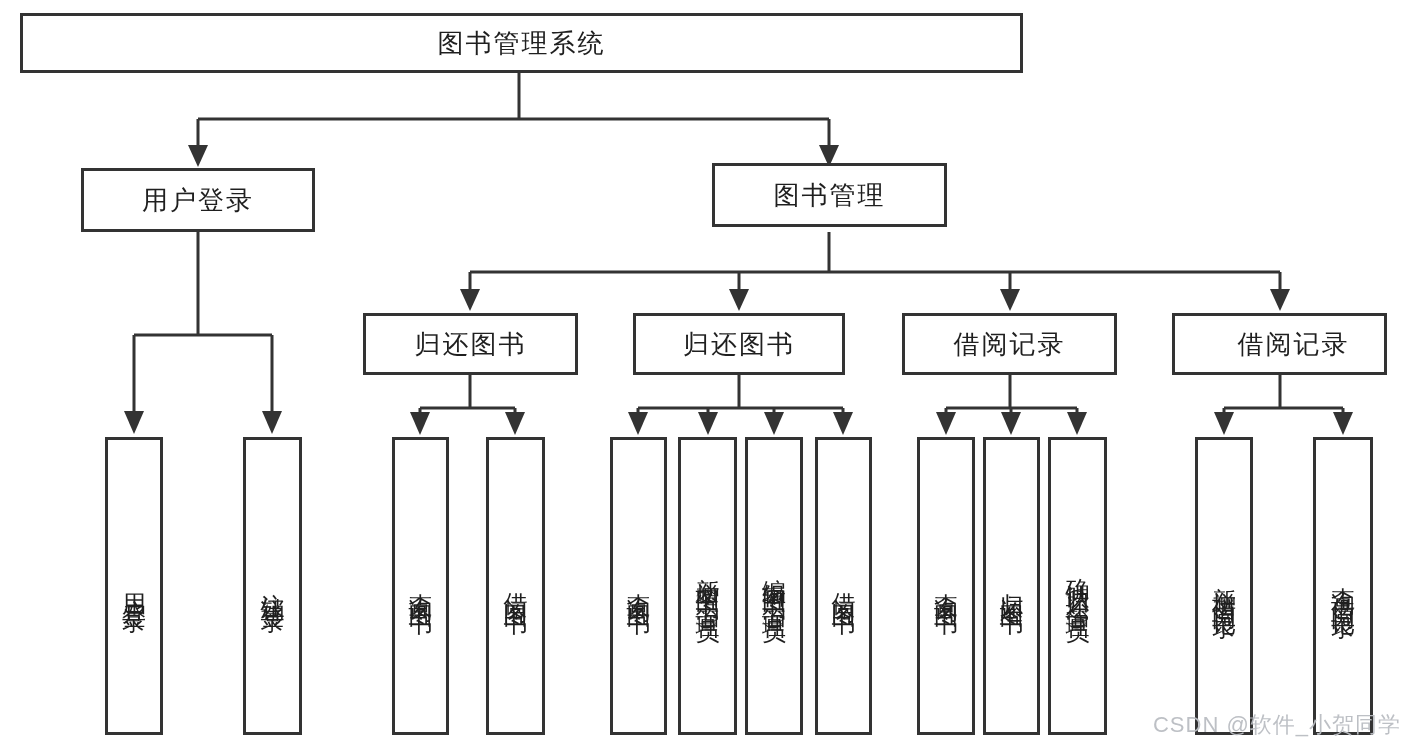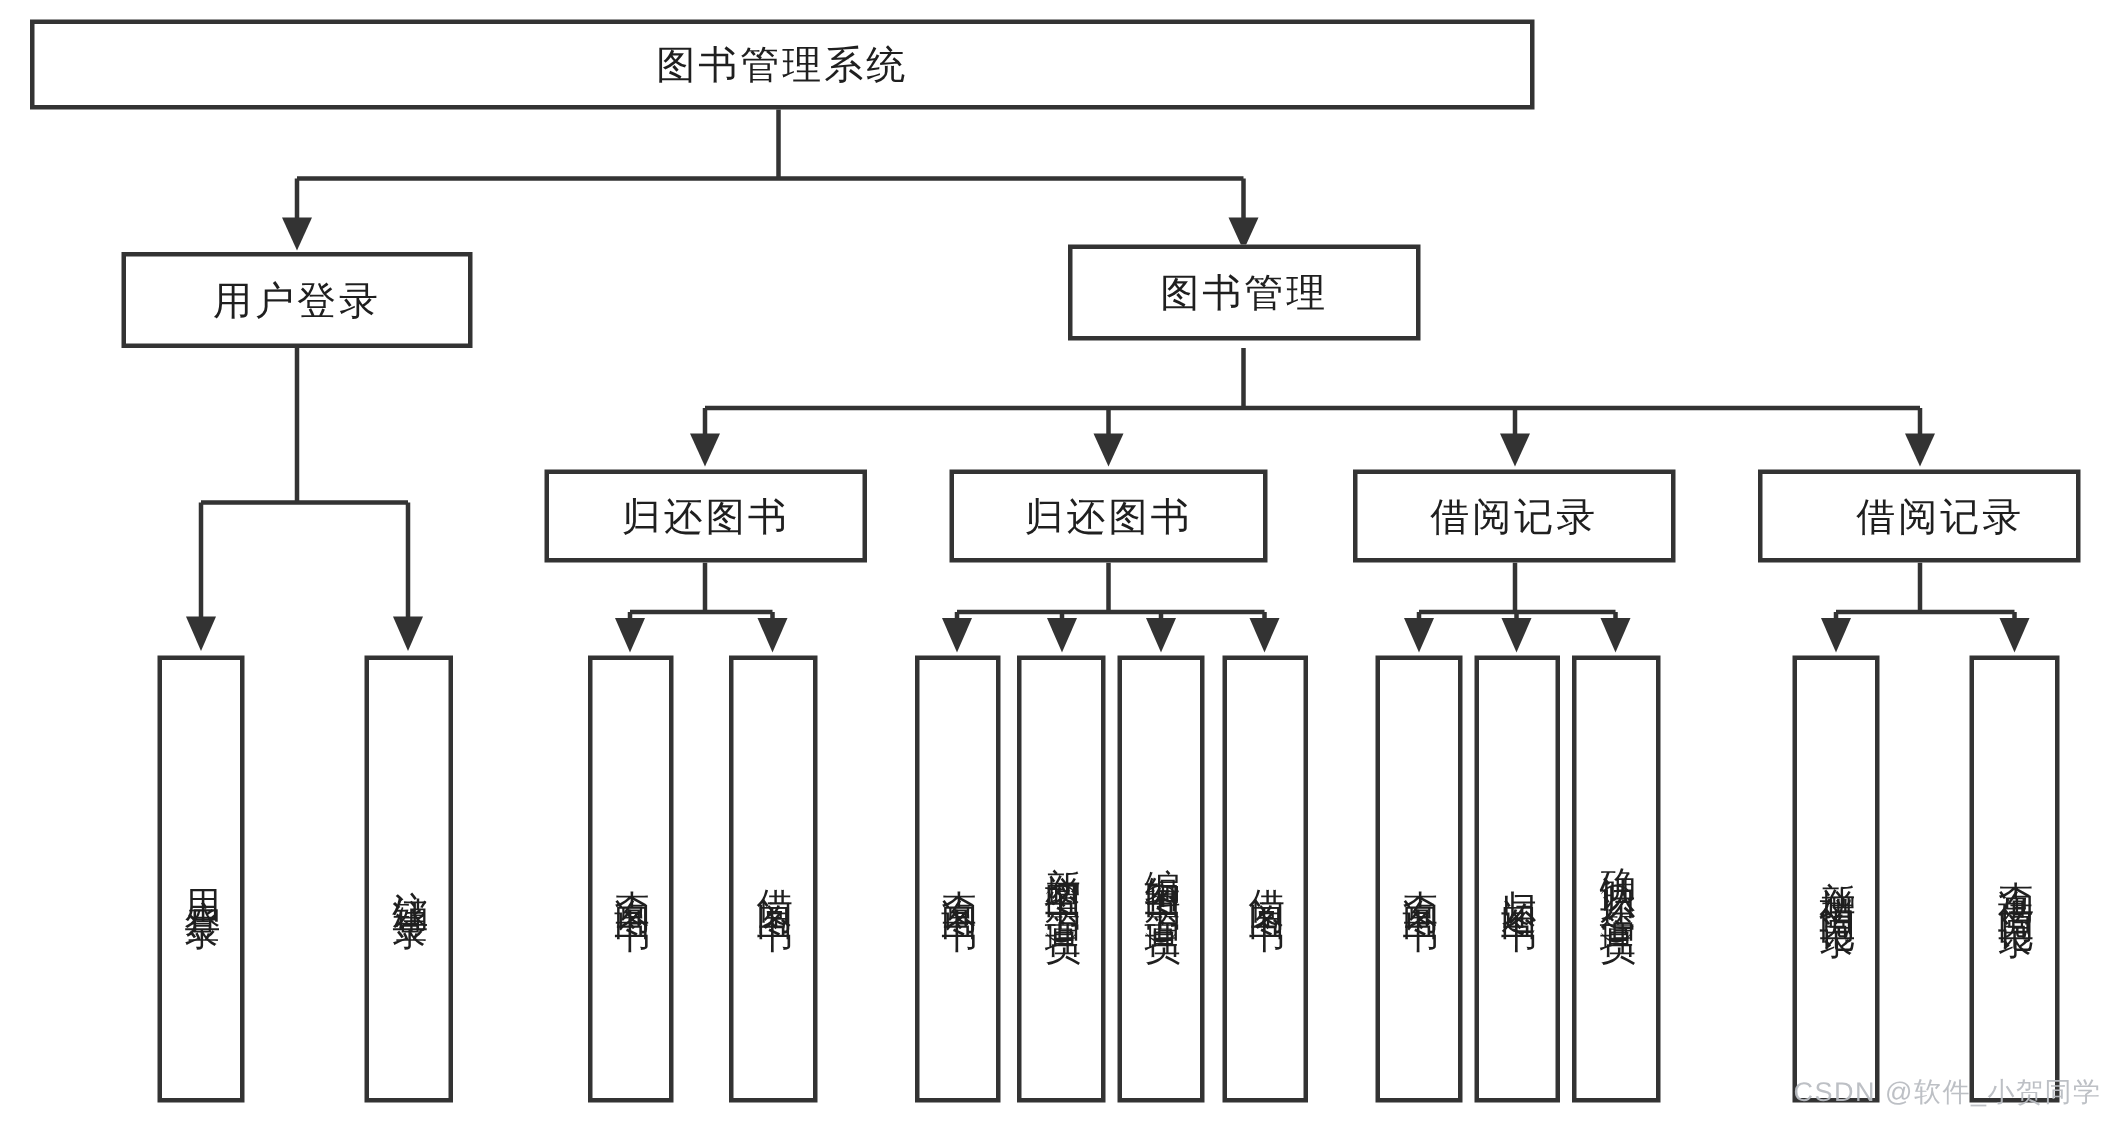--- a/index.html
+++ b/index.html
@@ -24,21 +24,21 @@
     writing-mode:vertical-rl;
     text-orientation:mixed;
     font-size:24px;
     letter-spacing:6px;
     line-height:1;
     white-space:nowrap;
   }
   .wm{
     position:absolute;
     right:4px;bottom:7px;
-    font-size:18px;
+    font-size:22px;
     color:rgba(185,189,194,0.95);
     letter-spacing:1px;
     white-space:nowrap;
     z-index:5;
   }
   .wire{stroke:#333333;stroke-width:3;fill:none;}
   .arrow{fill:#333333;stroke:none;}
 </style>
 </head>
 <body>

